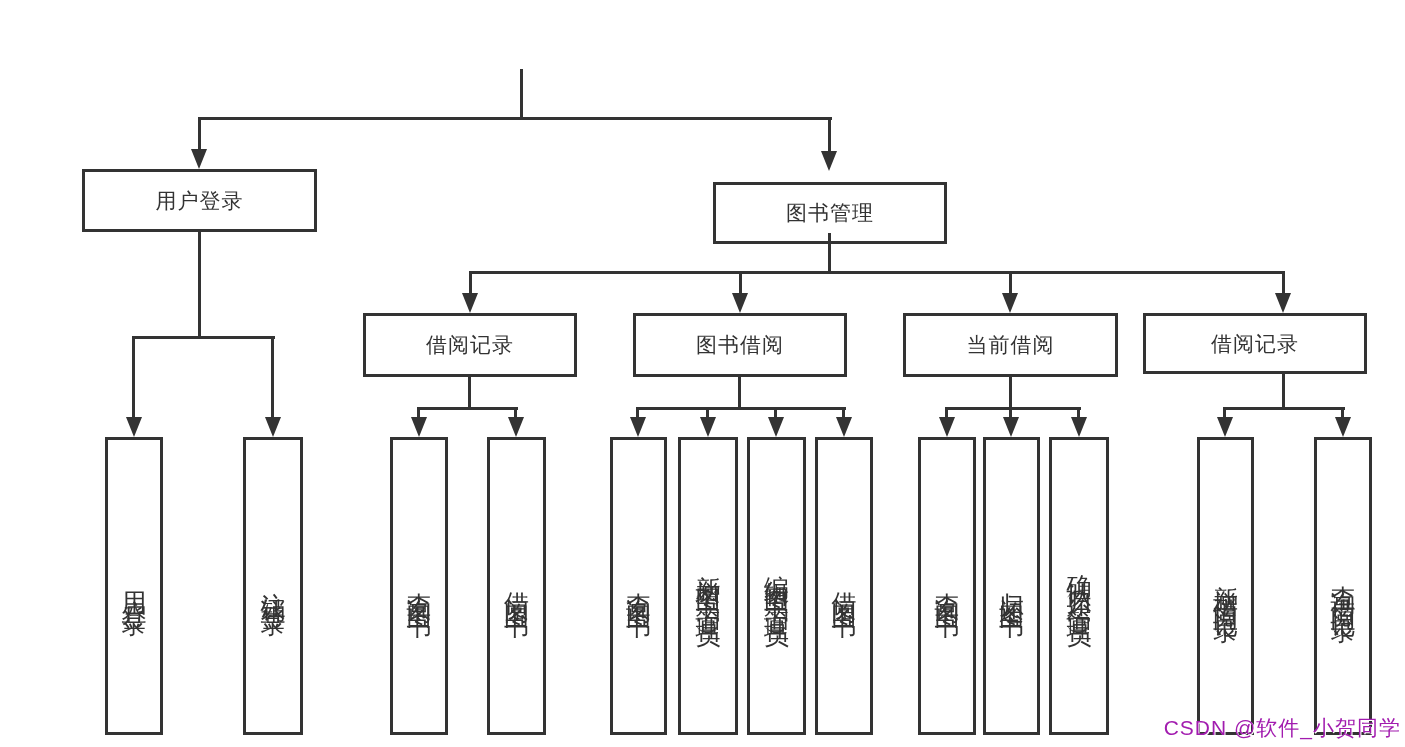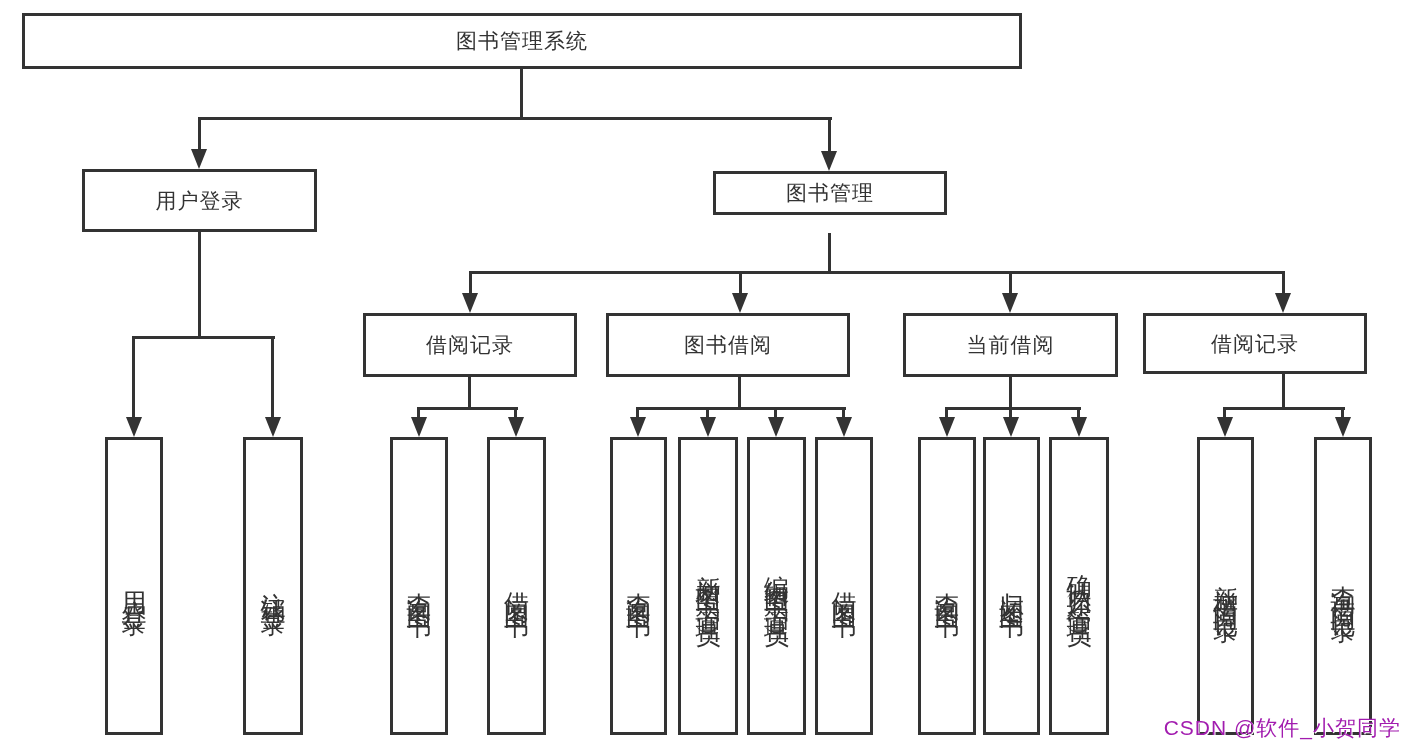--- a/index.html
+++ b/index.html
@@ -57,35 +57,32 @@
     color: #a21caf;
     letter-spacing: 1px;
     text-shadow: 1px 1px 0 #ffffff;
   }
 </style>
 </head>
 <body>
 
 <div class="stage">
 
-  <div class="box" style="left:22px; top:13px; width:1000px; height:56px;">
-    <span>图书管理系统</span>
-  </div>
 
   <div class="vline" style="left:520px; top:69px; height:50px;"></div>
   <div class="hline" style="left:198px; top:117px; width:634px;"></div>
   <div class="vline" style="left:198px; top:117px; height:38px;"></div>
   <div class="arrowhead" style="left:191px; top:149px;"></div>
   <div class="vline" style="left:828px; top:117px; height:40px;"></div>
   <div class="arrowhead" style="left:821px; top:151px;"></div>
 
   <div class="box" style="left:82px; top:169px; width:235px; height:63px;">
     <span>用户登录</span>
   </div>
-  <div class="box" style="left:713px; top:171px; width:234px; height:44px;">
+  <div class="box" style="left:713px; top:182px; width:234px; height:62px;">
     <span>图书管理</span>
   </div>
 
   <div class="vline" style="left:198px; top:232px; height:107px;"></div>
   <div class="hline" style="left:133px; top:336px; width:142px;"></div>
   <div class="vline" style="left:132px; top:336px; height:85px;"></div>
   <div class="arrowhead" style="left:126px; top:417px;"></div>
   <div class="vline" style="left:271px; top:336px; height:85px;"></div>
   <div class="arrowhead" style="left:265px; top:417px;"></div>
 
@@ -96,21 +93,21 @@
   <div class="vline" style="left:739px; top:271px; height:26px;"></div>
   <div class="arrowhead" style="left:732px; top:293px;"></div>
   <div class="vline" style="left:1009px; top:271px; height:26px;"></div>
   <div class="arrowhead" style="left:1002px; top:293px;"></div>
   <div class="vline" style="left:1282px; top:271px; height:26px;"></div>
   <div class="arrowhead" style="left:1275px; top:293px;"></div>
 
   <div class="box" style="left:363px; top:313px; width:214px; height:64px;">
     <span>借阅记录</span>
   </div>
-  <div class="box" style="left:606px; top:313px; width:244px; height:64px;">
+  <div class="box" style="left:633px; top:313px; width:214px; height:64px;">
     <span>图书借阅</span>
   </div>
   <div class="box" style="left:903px; top:313px; width:215px; height:64px;font-family:Liberation Serif, serif;">
     <span>当前借阅</span>
   </div>
   <div class="box" style="left:1143px; top:313px; width:224px; height:61px;">
     <span>借阅记录</span>
   </div>
 
   <div class="vline" style="left:468px; top:377px; height:33px;"></div>

